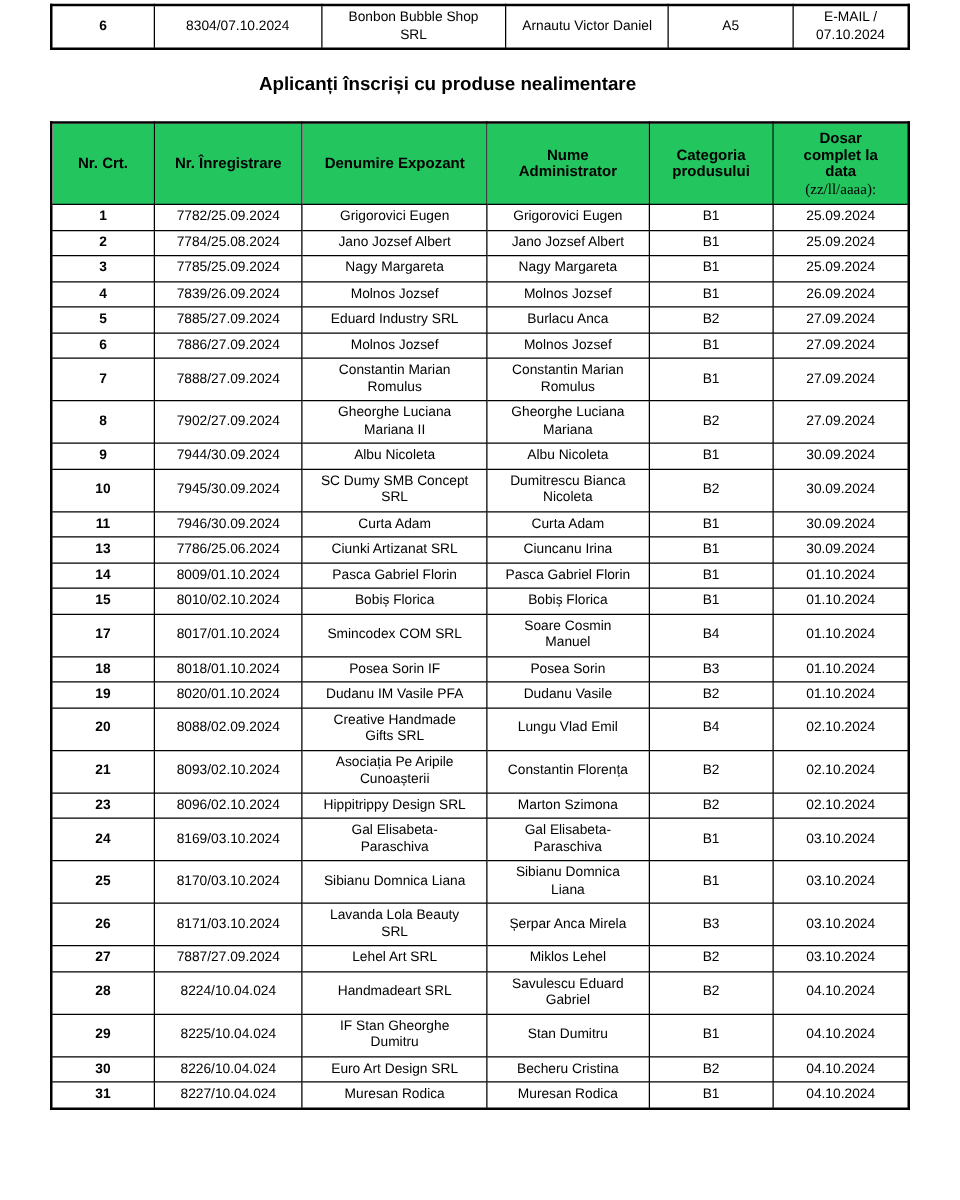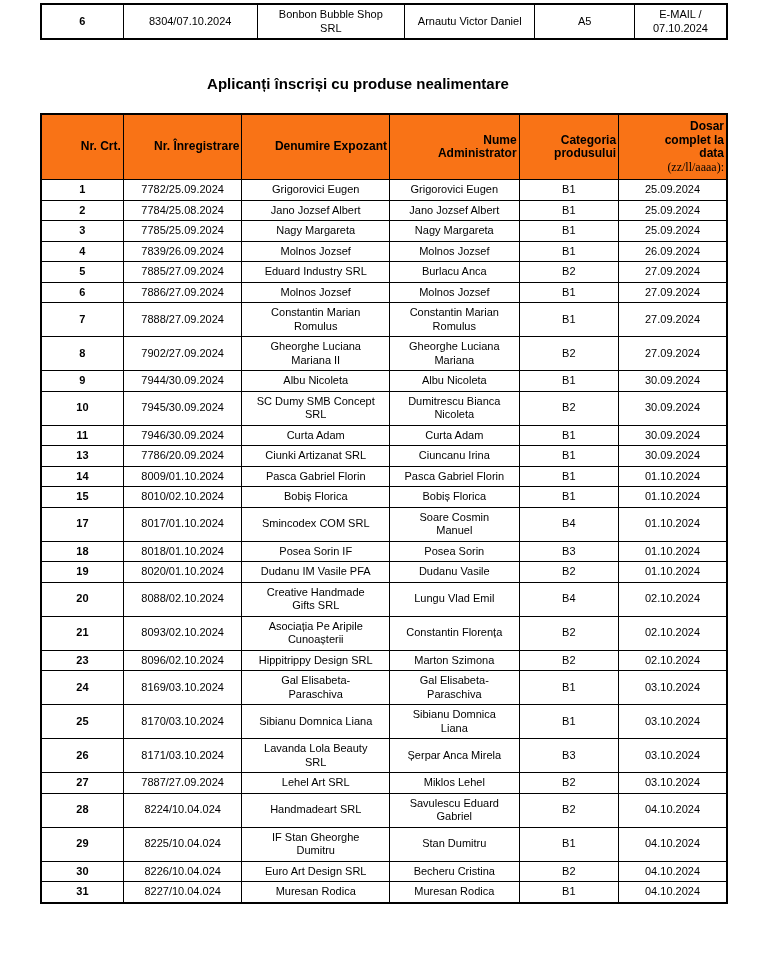--- a/index.html
+++ b/index.html
@@ -30,38 +30,37 @@
     font-size: 11px;
     line-height: 13.5px;
     text-align: center;
     vertical-align: middle;
     padding: 3px 2px;
     white-space: pre-line;
     overflow: hidden;
     font-weight: normal;
   }
   th {
-    background: #f97316;
+    background: #22c55e;
     font-weight: bold;
     font-size: 12px;
     padding: 5px 2px;
-    text-align: right;
   }
   th .hdr-normal {
     font-weight: normal;
     font-family: Liberation Serif, serif;
   }
   td.num {
     font-weight: bold;
   }
   .doc-title {
     text-align: center;
     font-weight: bold;
     font-size: 15px;
-    margin: 35px 0 21px 0;
+    margin: 19px 0 21px 0;
     transform: translateX(-26px);
   }
   
   .t-top col.c1 { width: 12%; }
   .t-top col.c2 { width: 19.5%; }
   .t-top col.c3 { width: 21.5%; }
   .t-top col.c4 { width: 19%; }
   .t-top col.c5 { width: 14.5%; }
   .t-top col.c6 { width: 13.5%; }
   
@@ -215,21 +214,21 @@
         <tr>
           <td class="num">11</td>
           <td>7946/30.09.2024</td>
           <td>Curta Adam</td>
           <td>Curta Adam</td>
           <td>B1</td>
           <td>30.09.2024</td>
         </tr>
         <tr>
           <td class="num">13</td>
-          <td>7786/20.09.2024</td>
+          <td>7786/25.06.2024</td>
           <td>Ciunki Artizanat SRL</td>
           <td>Ciuncanu Irina</td>
           <td>B1</td>
           <td>30.09.2024</td>
         </tr>
         <tr>
           <td class="num">14</td>
           <td>8009/01.10.2024</td>
           <td>Pasca Gabriel Florin</td>
           <td>Pasca Gabriel Florin</td>
@@ -264,21 +263,21 @@
         <tr>
           <td class="num">19</td>
           <td>8020/01.10.2024</td>
           <td>Dudanu IM Vasile PFA</td>
           <td>Dudanu Vasile</td>
           <td>B2</td>
           <td>01.10.2024</td>
         </tr>
         <tr>
           <td class="num">20</td>
-          <td>8088/02.10.2024</td>
+          <td>8088/02.09.2024</td>
           <td>Creative Handmade
 Gifts SRL</td>
           <td>Lungu Vlad Emil</td>
           <td>B4</td>
           <td>02.10.2024</td>
         </tr>
         <tr>
           <td class="num">21</td>
           <td>8093/02.10.2024</td>
           <td>Asociația Pe Aripile

